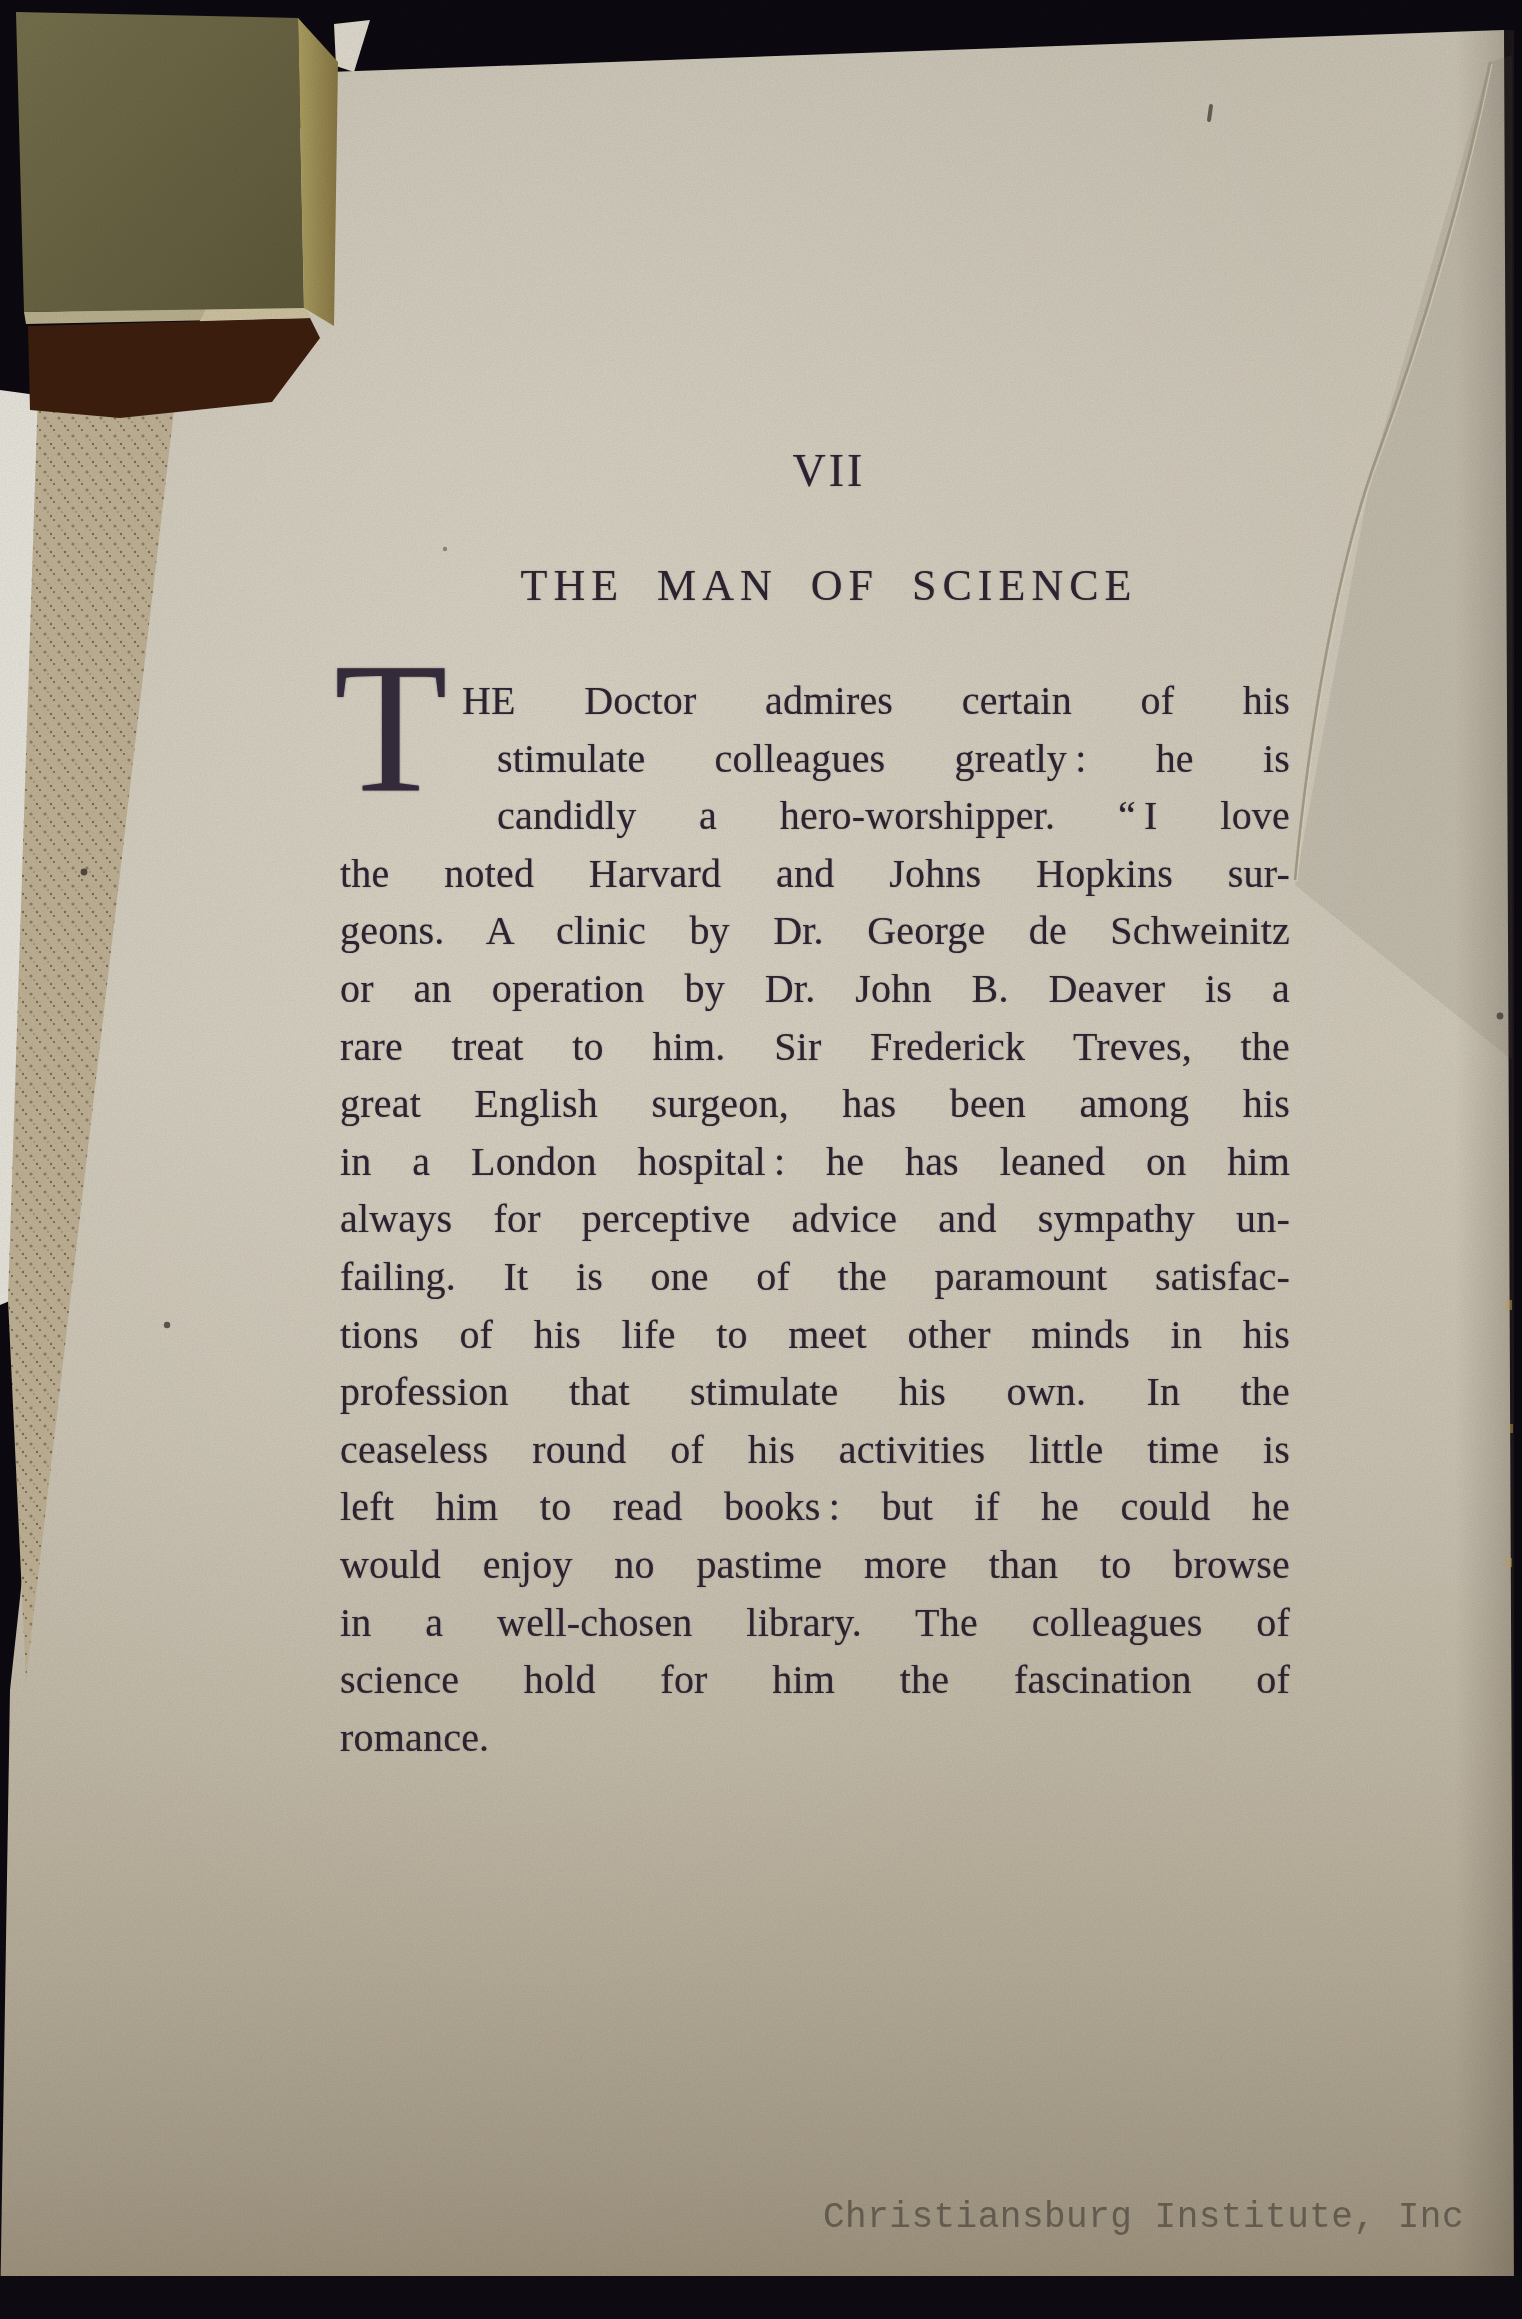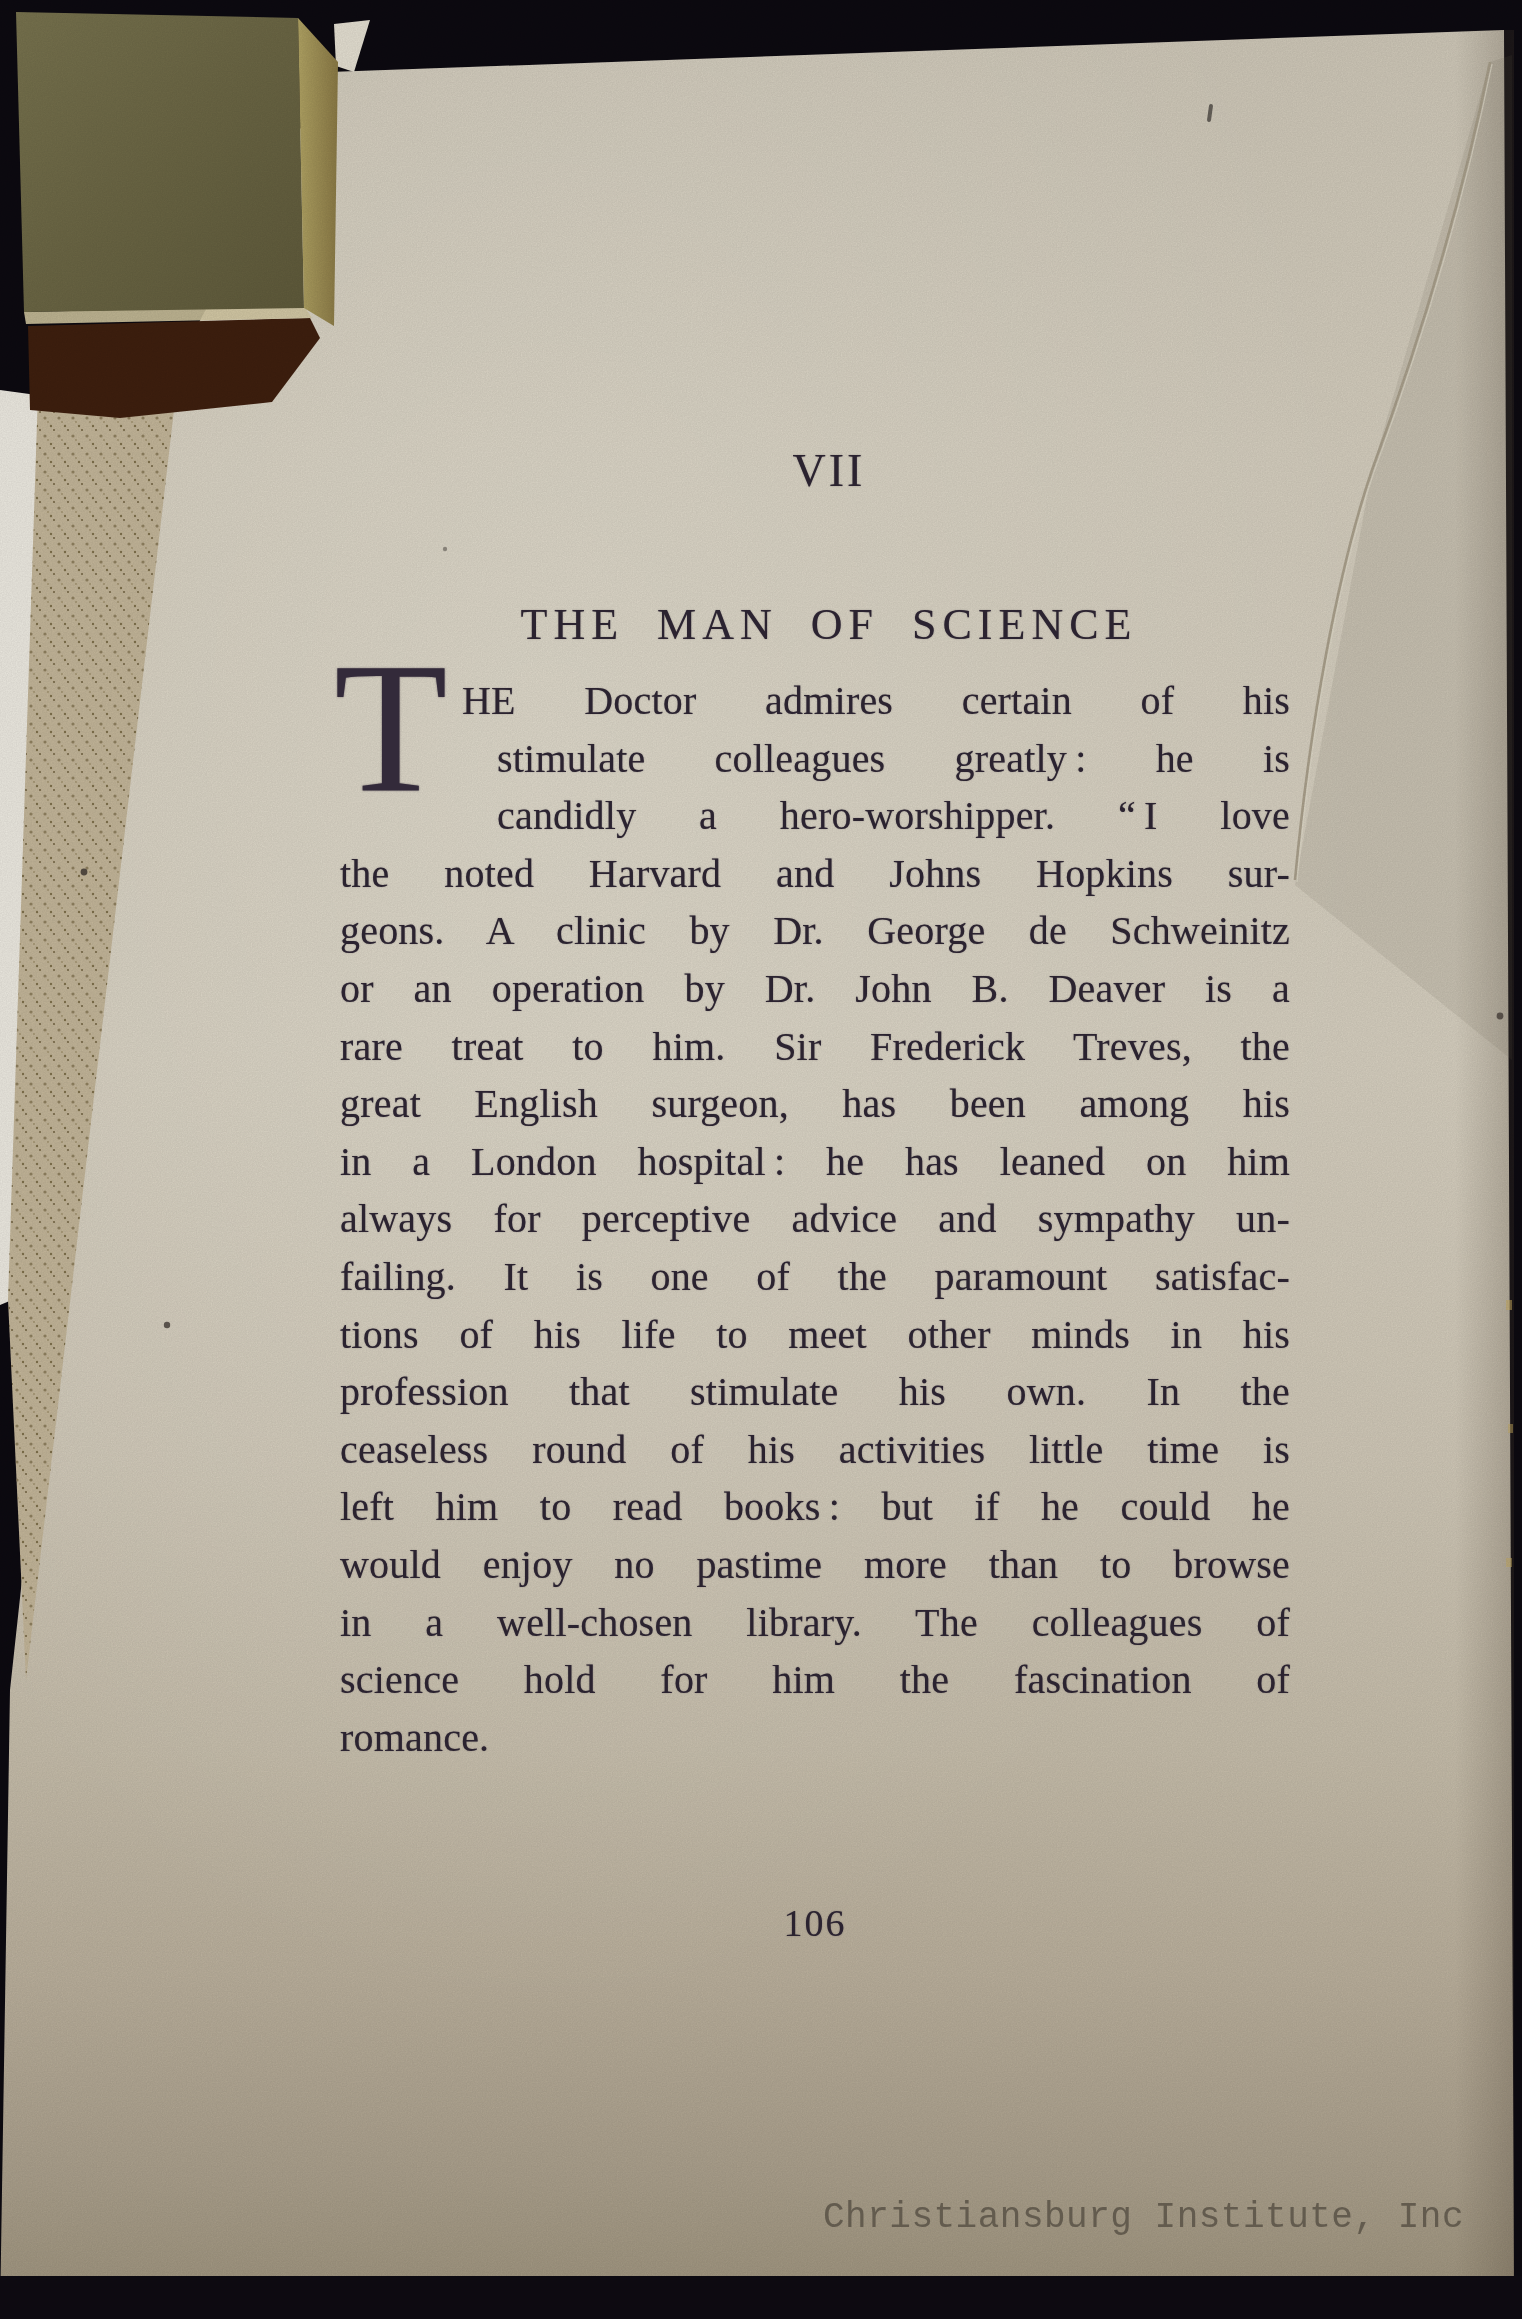--- a/index.html
+++ b/index.html
@@ -3,21 +3,21 @@
 <meta charset="utf-8">
 <style>
   html,body{margin:0;padding:0;background:#0d0a11;}
   #canvas{position:relative;width:1522px;height:2276px;overflow:hidden;
           font-family:"Liberation Serif","DejaVu Serif",serif;}
   #bg{position:absolute;left:0;top:0;}
   .txt{position:absolute;color:#2b2330;text-shadow:0 0 1.2px rgba(43,35,48,.5);}
   #chapter-number{left:350px;top:444px;width:958px;text-align:center;
       font-size:46px;letter-spacing:3px;}
   #chapter-title{left:350px;top:560px;width:958px;text-align:center;
-      font-size:44px;letter-spacing:6px;word-spacing:16px;margin-top:39px;}
+      font-size:44px;letter-spacing:6px;word-spacing:16px;}
   #drop-cap{left:334px;top:634px;font-size:186px;line-height:1;color:#332a3a;
       text-shadow:0 0 2px rgba(40,30,45,.55);}
   #body-text{left:340px;top:672px;width:950px;font-size:40px;line-height:57.6px;
       letter-spacing:.2px;word-spacing:3px;}
   #body-text .line{text-align:justify;text-align-last:justify;white-space:nowrap;}
   #body-text .line.l1{padding-left:122px;}
   #body-text .line.l23{padding-left:157px;}
   #body-text .line.last{text-align-last:left;white-space:normal;}
   #page-number{left:340px;top:1901px;width:950px;text-align:center;
       font-size:38px;letter-spacing:2px;}
@@ -140,16 +140,15 @@
       <div class="line">tions of his life to meet other minds in his</div>
       <div class="line">profession that stimulate his own. In the</div>
       <div class="line">ceaseless round of his activities little time is</div>
       <div class="line">left him to read books : but if he could he</div>
       <div class="line">would enjoy no pastime more than to browse</div>
       <div class="line">in a well-chosen library. The colleagues of</div>
       <div class="line">science hold for him the fascination of</div>
       <div class="line last">romance.</div>
     </div>
 
-  <div class="txt" id="page-number">106</div>
 
   <div class="txt" id="watermark">Christiansburg Institute, Inc</div>
 </div>
 
 </body></html>

